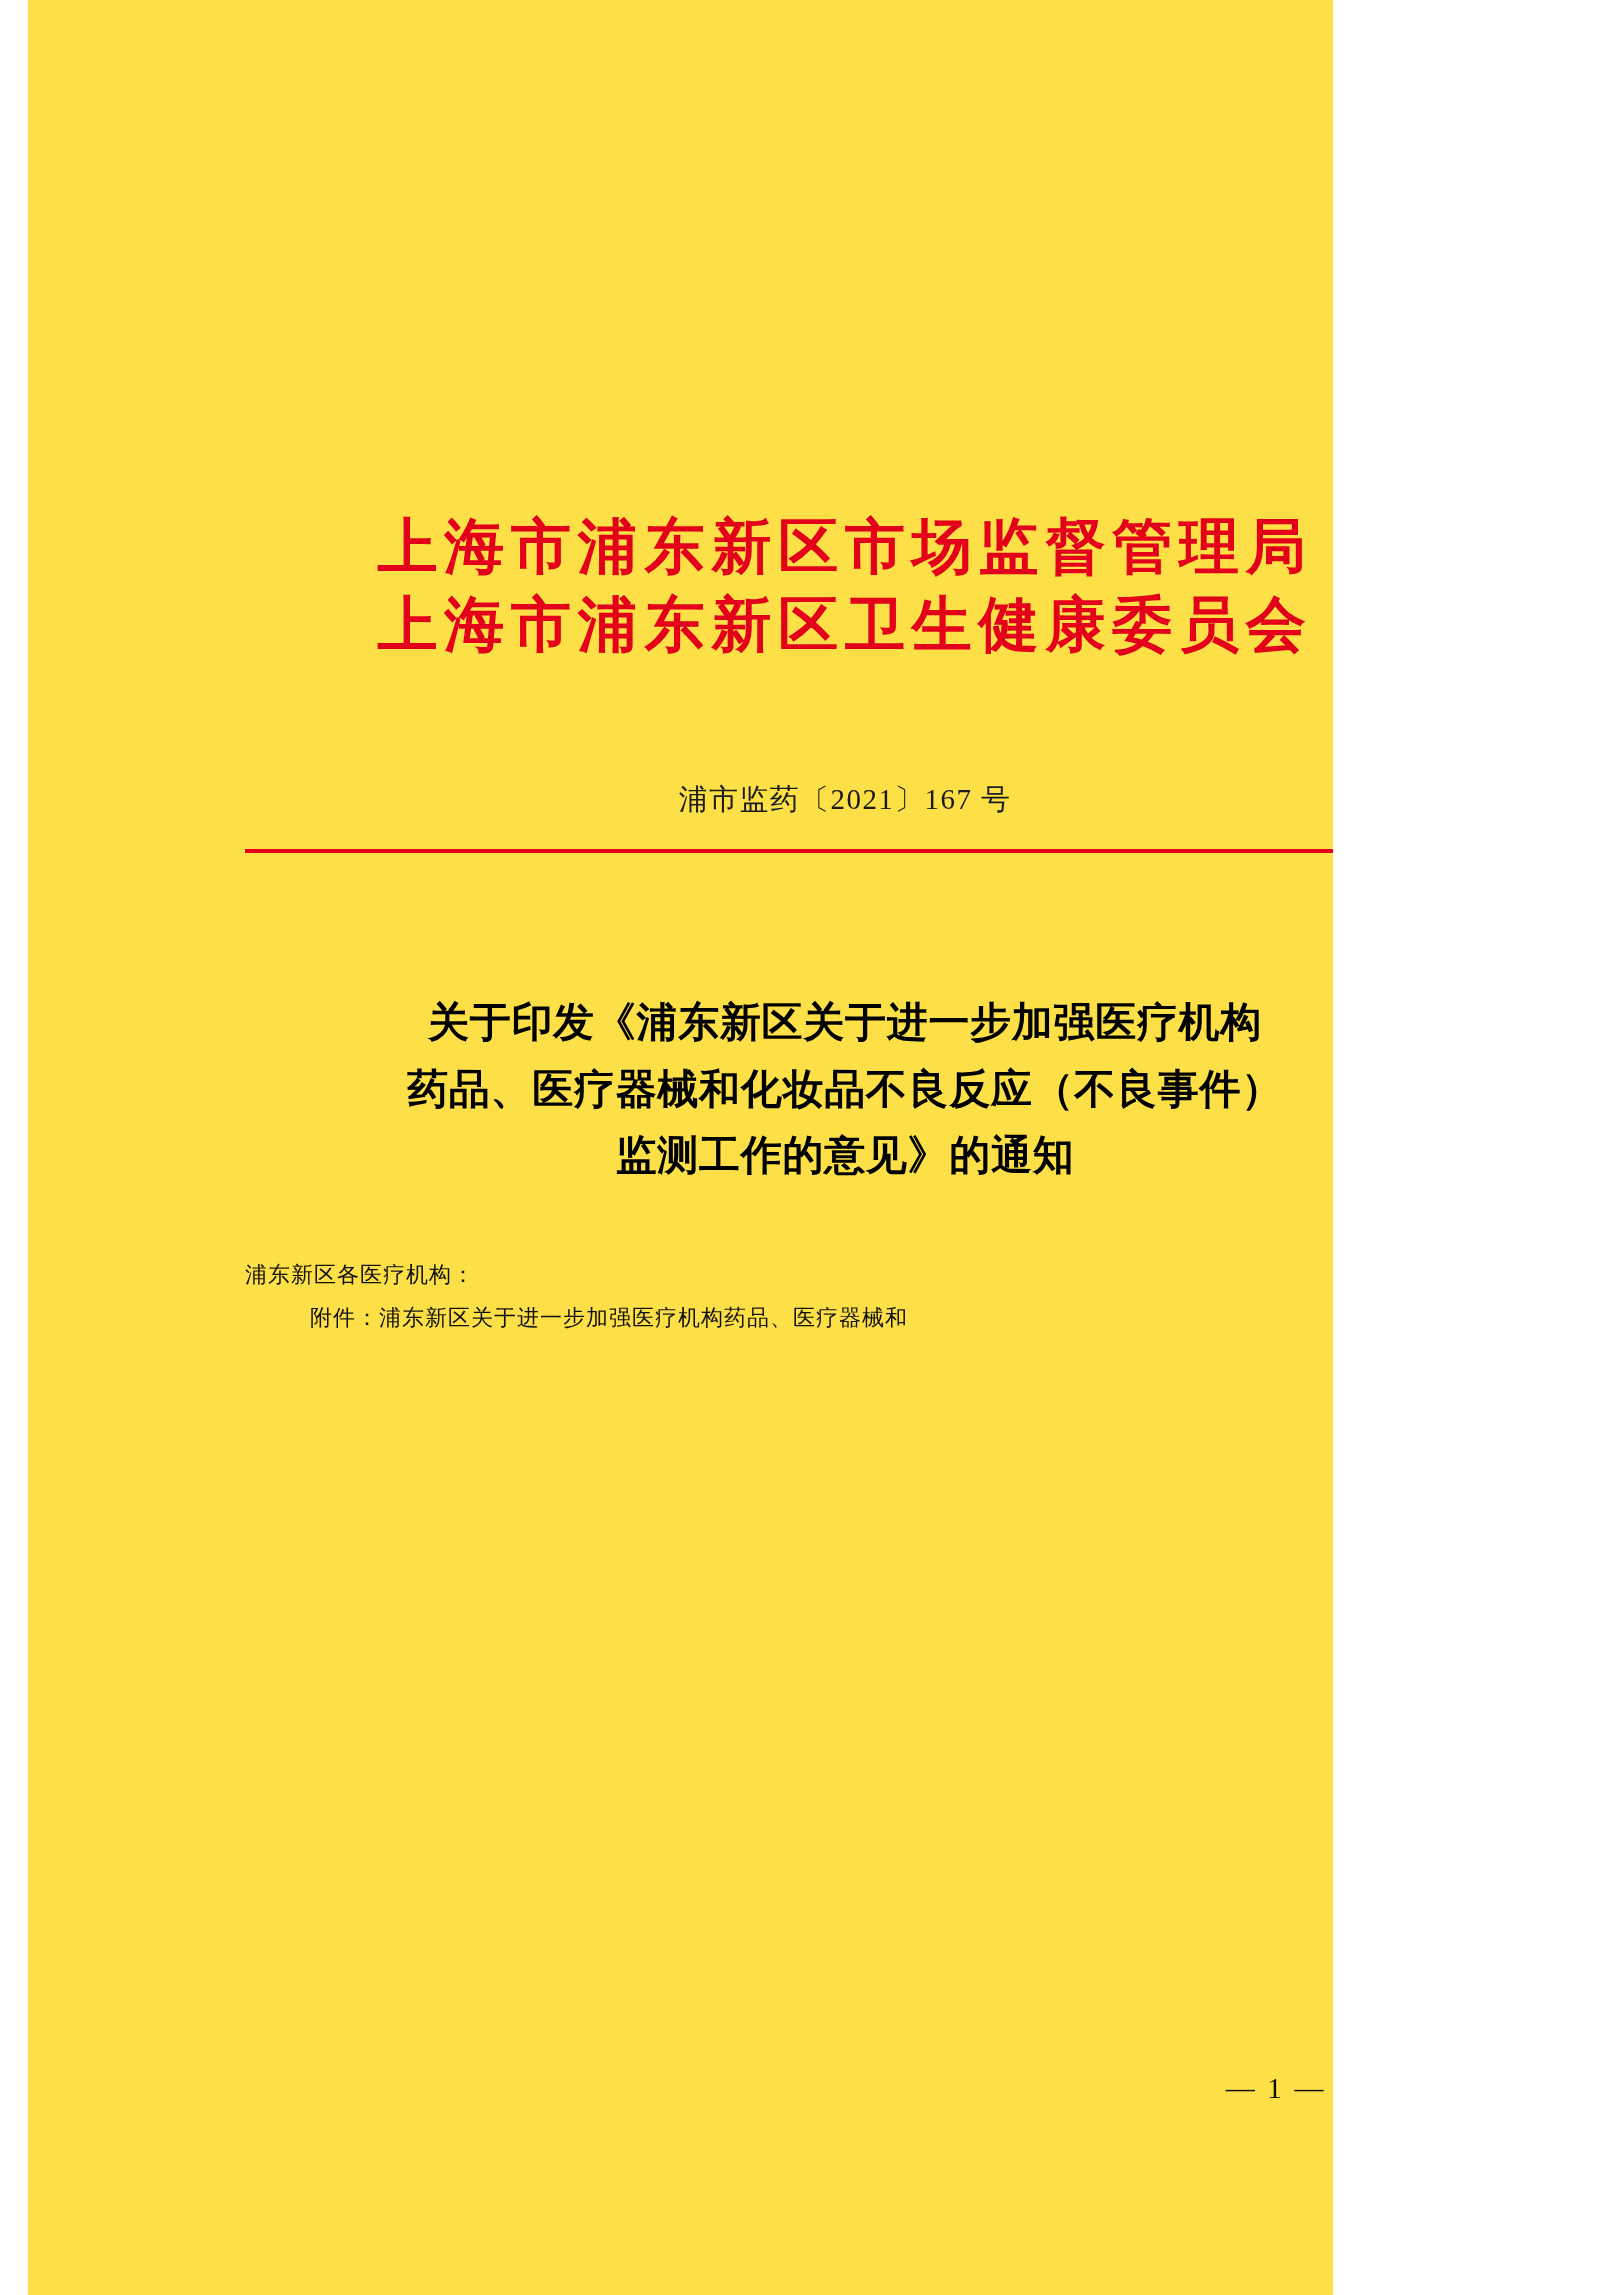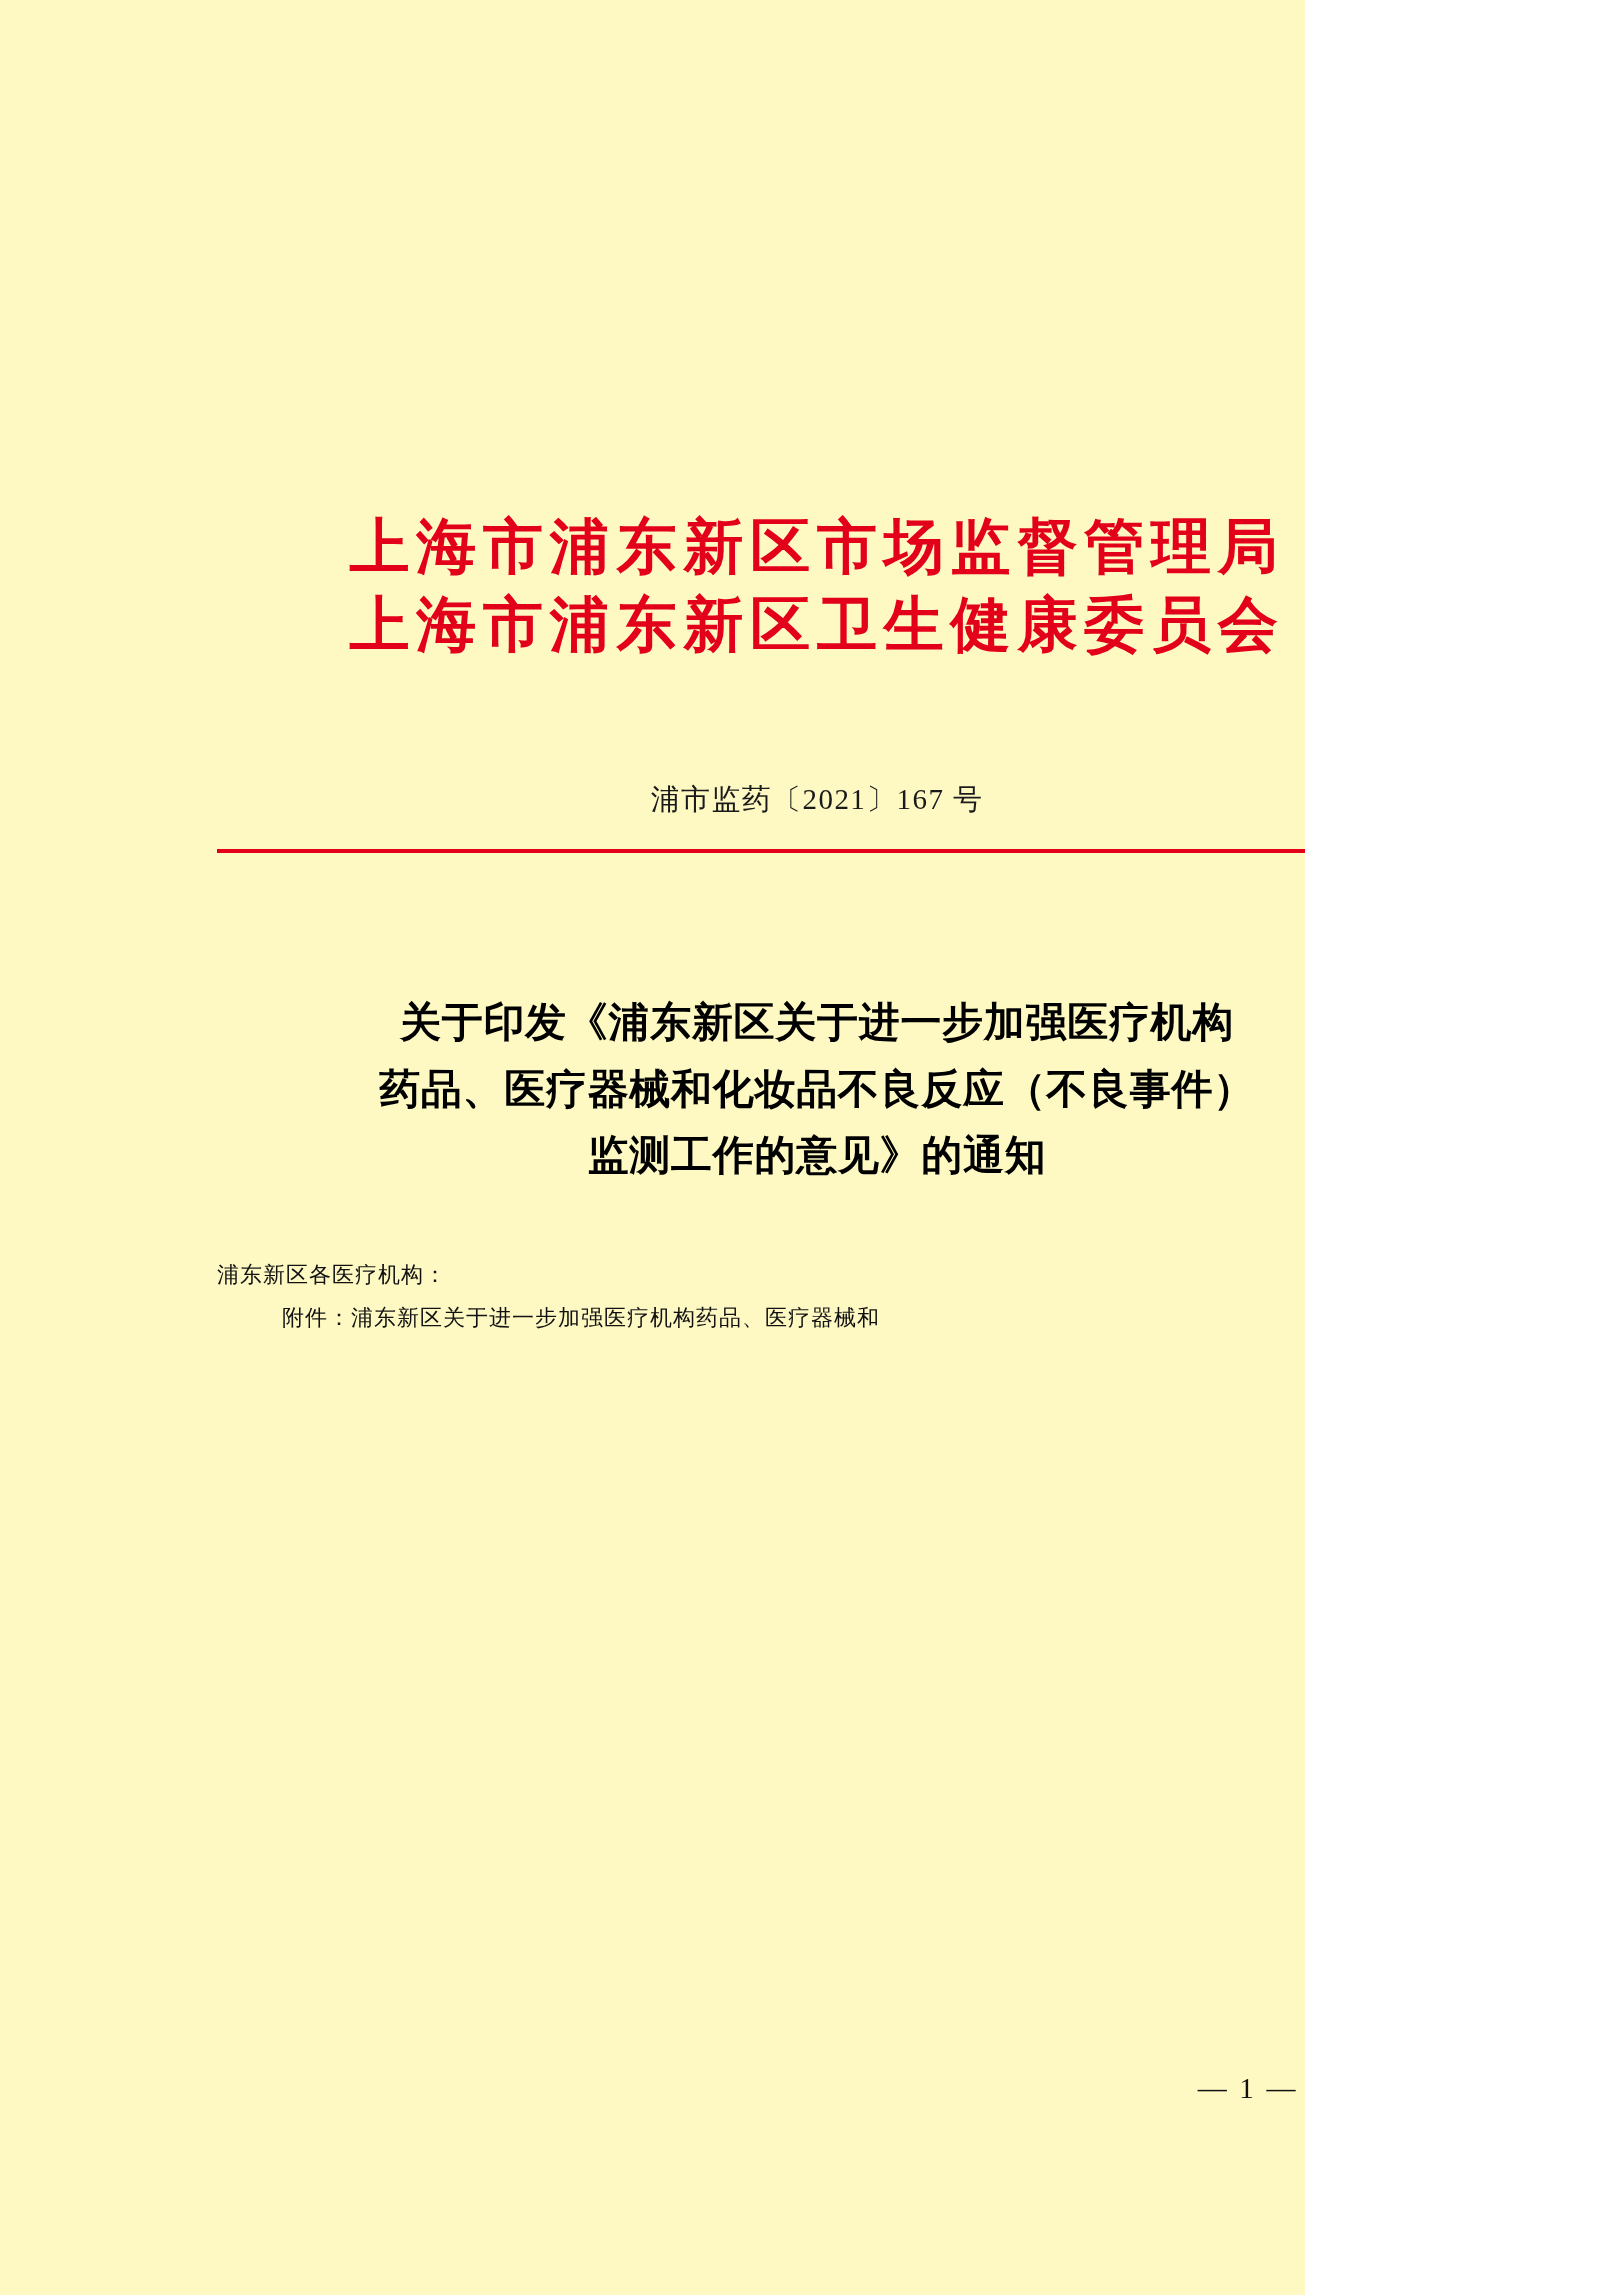--- a/index.html
+++ b/index.html
@@ -7,23 +7,24 @@
     padding: 0;
     background: #ffffff;
   }
   body {
     font-family: "Liberation Serif", "DejaVu Serif", serif;
   }
   .page {
     position: relative;
     width: 1305px;
     height: 2295px;
-    background: #fef9c3;
+    background: #fde047;
     box-sizing: border-box;
     overflow: hidden;
+    margin-left: 28px;
   }
   .content {
     position: absolute;
     left: 217px;
     top: 0;
     width: 1200px;
     height: 2295px;
   }
 
   

